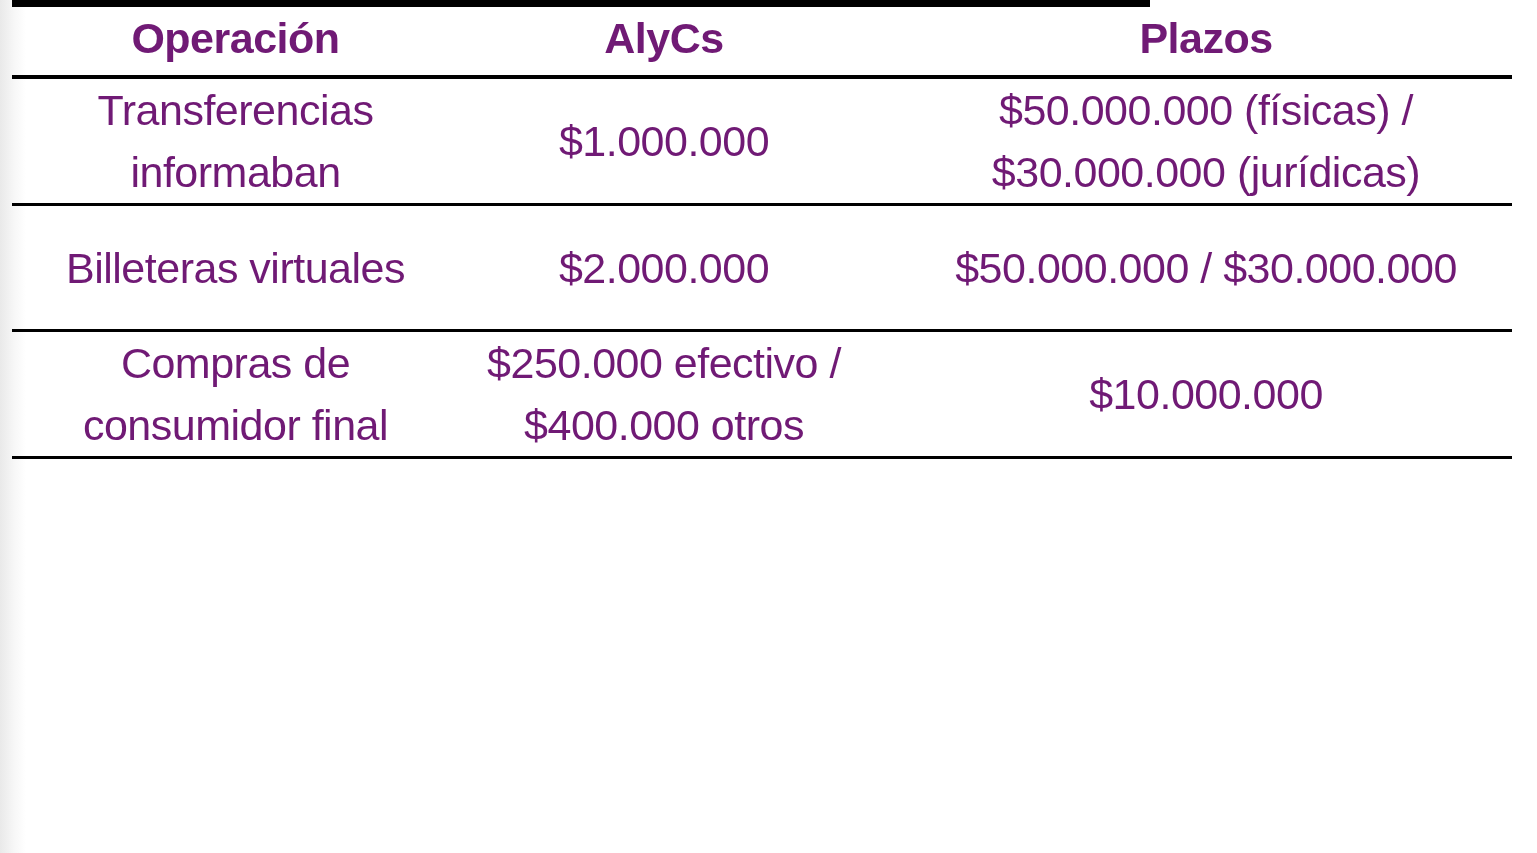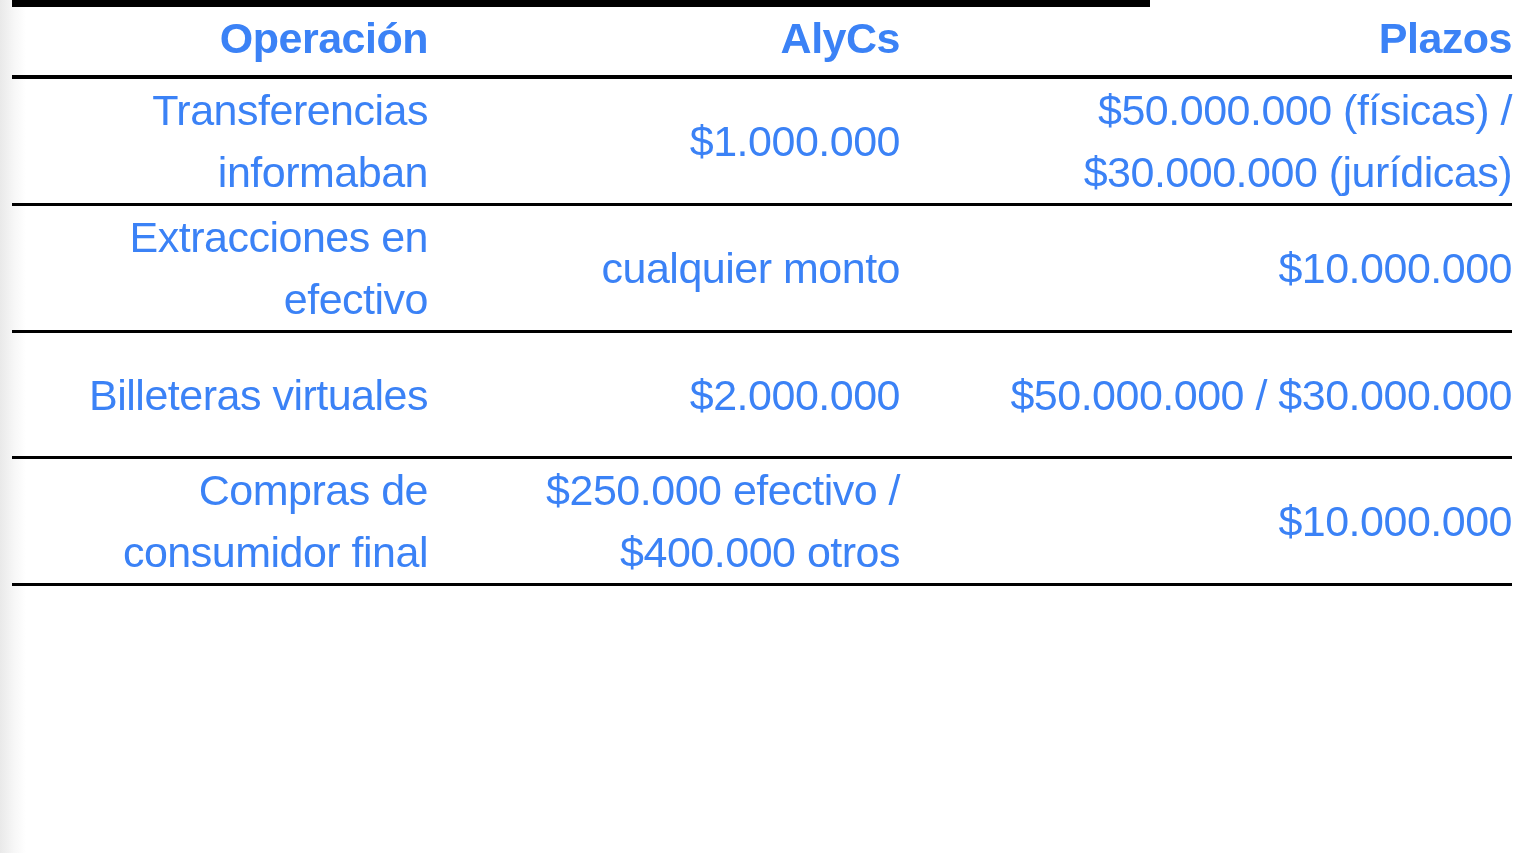--- a/index.html
+++ b/index.html
@@ -41,26 +41,26 @@
     table-layout: fixed;
     z-index: 2;
   }
   col.c1 { width: 416px; }
   col.c2 { width: 472px; }
   col.c3 { width: 612px; }
   th, td {
     font-size: 43px;
     line-height: 62px;
     letter-spacing: -0.5px;
-    text-align: right;
+    text-align: center;
     vertical-align: middle;
     padding: 0;
     white-space: pre;
     font-weight: 400;
-    color: #3b82f6;
+    color: #701a75;
   }
   th {
     font-weight: 700;
     height: 75px;
     border-bottom: 4px solid #000000;
   }
   td {
     border-bottom: 3px solid #000000;
   }
   th:first-child, td:first-child {
@@ -95,26 +95,20 @@
   </thead>
   <tbody>
     <tr>
       <td>Transferencias
 informaban</td>
       <td>$1.000.000</td>
       <td>$50.000.000 (físicas) /
 $30.000.000 (jurídicas)</td>
     </tr>
     <tr>
-      <td>Extracciones en
-efectivo</td>
-      <td>cualquier monto</td>
-      <td>$10.000.000</td>
-    </tr>
-    <tr>
       <td>Billeteras virtuales</td>
       <td>$2.000.000</td>
       <td>$50.000.000 / $30.000.000</td>
     </tr>
     <tr>
       <td>Compras de
 consumidor final</td>
       <td>$250.000 efectivo /
 $400.000 otros</td>
       <td>$10.000.000</td>

